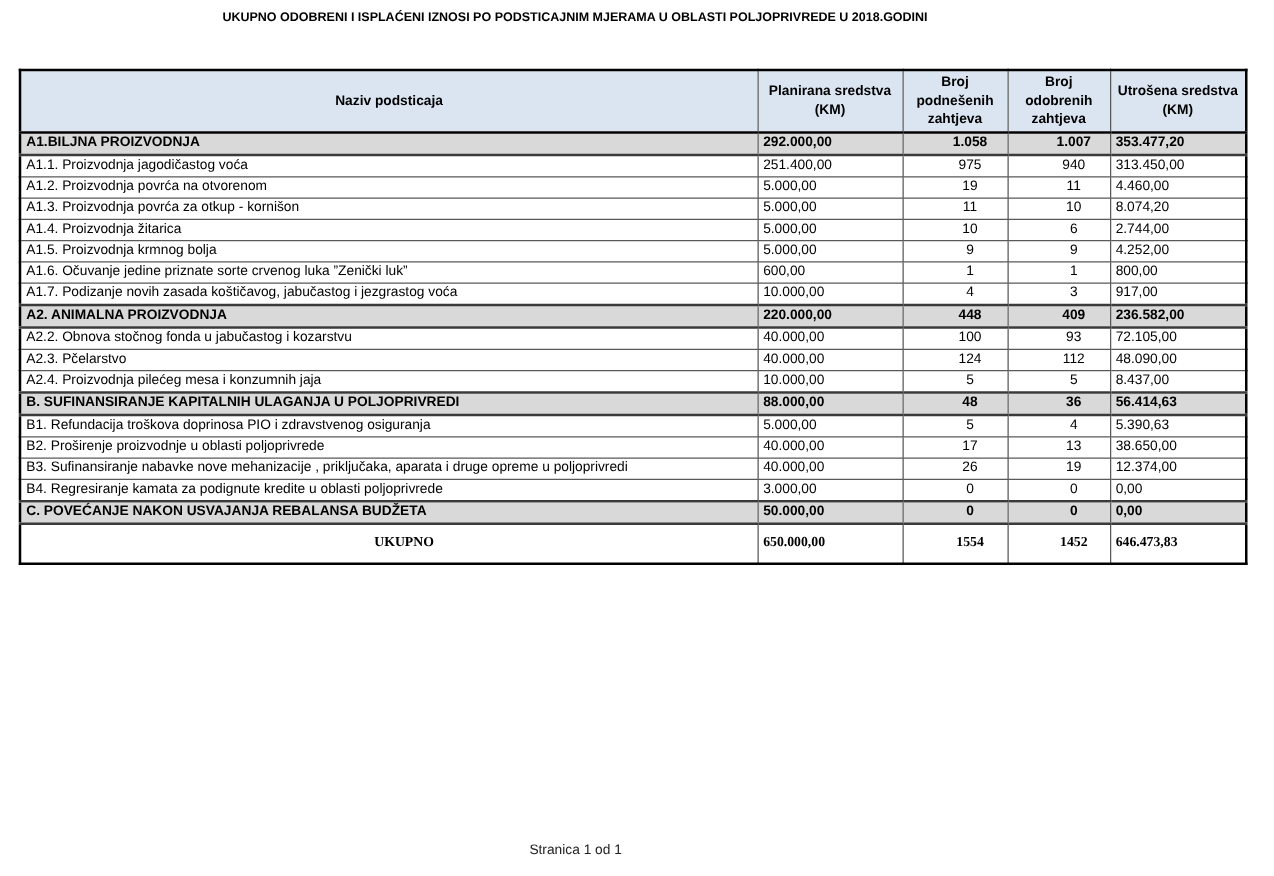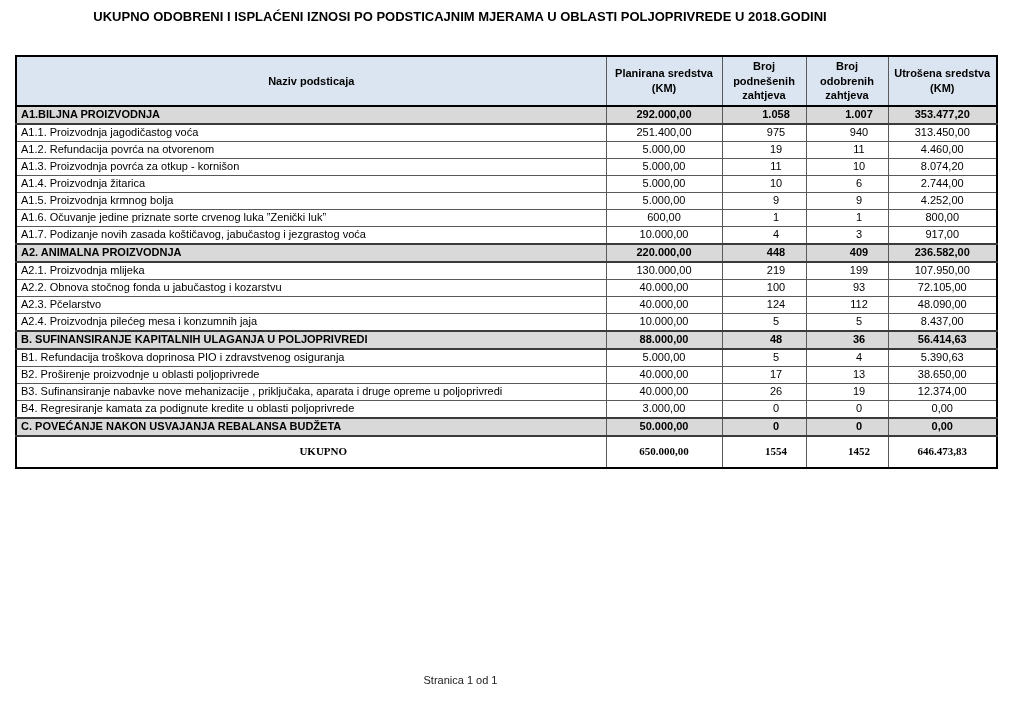--- a/index.html
+++ b/index.html
@@ -8,21 +8,21 @@
     --border-dark:#000000;
     --border-mid:#595959;
   }
   html,body{margin:0;padding:0;}
   body{
     width:1019px;height:701px;position:relative;background:#ffffff;
     font-family:"Liberation Sans", sans-serif;color:#000;overflow:hidden;
   }
   .page-title{
     position:absolute;top:9px;left:0;width:920px;
-    text-align:center;font-size:13px;font-weight:bold;
+    text-align:center;font-size:10px;font-weight:bold;
   }
   table.subsidy{
     position:absolute;left:15px;top:55px;width:981px;
     border-collapse:collapse;table-layout:fixed;background:#fff;
     border:2px solid var(--border-dark);
   }
   col.c-name{width:590px;}
   col.c-planned{width:116px;}
   col.c-submitted{width:84px;}
   col.c-approved{width:82px;}
@@ -44,21 +44,21 @@
     font-weight:bold;
     border-top:2px solid #3a3a3a;
     border-bottom:2px solid #3a3a3a;
   }
   tfoot td{
     height:30px;font-weight:bold;
     border-top:2px solid var(--border-dark);
     font-family:Liberation Serif, serif;
   }
   .left{text-align:left;margin-left:16px;}
-  .right{text-align:center;}
+  .right{text-align:left;}
   .center{text-align:center;padding-left:28px;}
   .page-footer{
     position:absolute;top:674px;left:0;width:921px;
     text-align:center;font-size:11px;color:#222;
   }
 </style>
 </head>
 <body>
 
 <div class="page-title">UKUPNO ODOBRENI I ISPLAĆENI IZNOSI PO PODSTICAJNIM MJERAMA U OBLASTI POLJOPRIVREDE U 2018.GODINI</div>
@@ -95,21 +95,21 @@
         <td class="right">353.477,20</td>
       </tr>
       <tr class="item-row">
         <td class="left">A1.1. Proizvodnja jagodičastog voća</td>
         <td class="right">251.400,00</td>
         <td class="center">975</td>
         <td class="center">940</td>
         <td class="right">313.450,00</td>
       </tr>
       <tr class="item-row">
-        <td class="left">A1.2. Refundacija povrća na otvorenom</td>
+        <td class="left">A1.2. Proizvodnja povrća na otvorenom</td>
         <td class="right">5.000,00</td>
         <td class="center">19</td>
         <td class="center">11</td>
         <td class="right">4.460,00</td>
       </tr>
       <tr class="item-row">
         <td class="left">A1.3. Proizvodnja povrća za otkup - kornišon</td>
         <td class="right">5.000,00</td>
         <td class="center">11</td>
         <td class="center">10</td>
@@ -142,27 +142,20 @@
         <td class="center">4</td>
         <td class="center">3</td>
         <td class="right">917,00</td>
       </tr>
       <tr class="section-row">
         <td class="left">A2. ANIMALNA PROIZVODNJA</td>
         <td class="right">220.000,00</td>
         <td class="center">448</td>
         <td class="center">409</td>
         <td class="right">236.582,00</td>
-      </tr>
-      <tr class="item-row">
-        <td class="left">A2.1.  Proizvodnja mlijeka</td>
-        <td class="right">130.000,00</td>
-        <td class="center">219</td>
-        <td class="center">199</td>
-        <td class="right">107.950,00</td>
       </tr>
       <tr class="item-row">
         <td class="left">A2.2.  Obnova stočnog fonda u jabučastog i kozarstvu</td>
         <td class="right">40.000,00</td>
         <td class="center">100</td>
         <td class="center">93</td>
         <td class="right">72.105,00</td>
       </tr>
       <tr class="item-row">
         <td class="left">A2.3.  Pčelarstvo</td>

